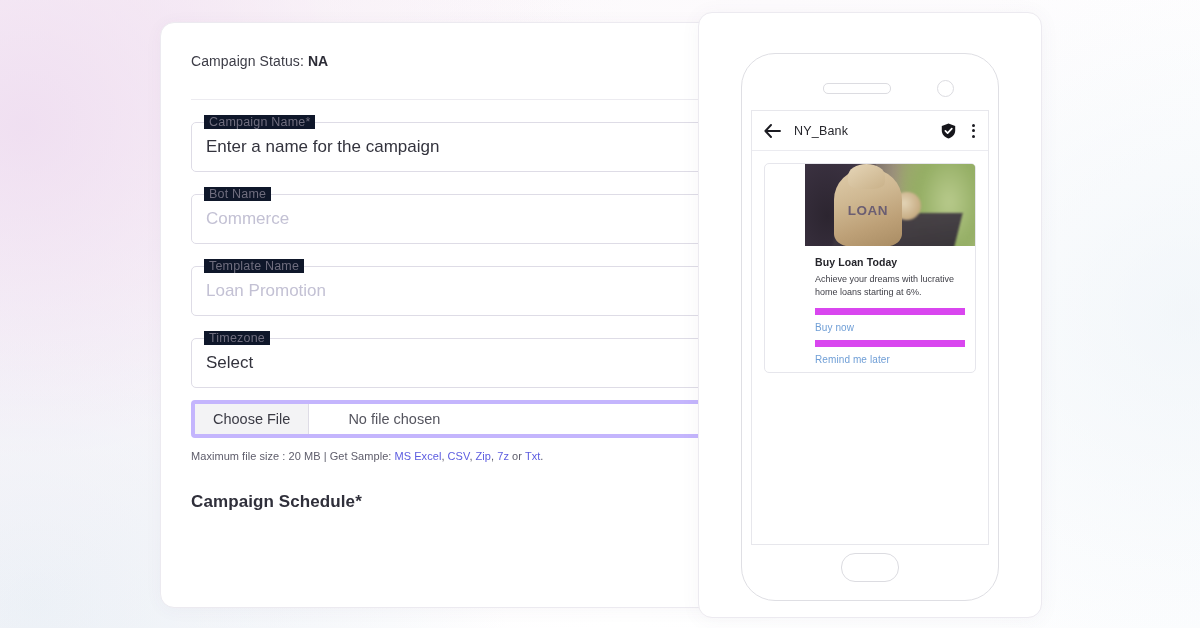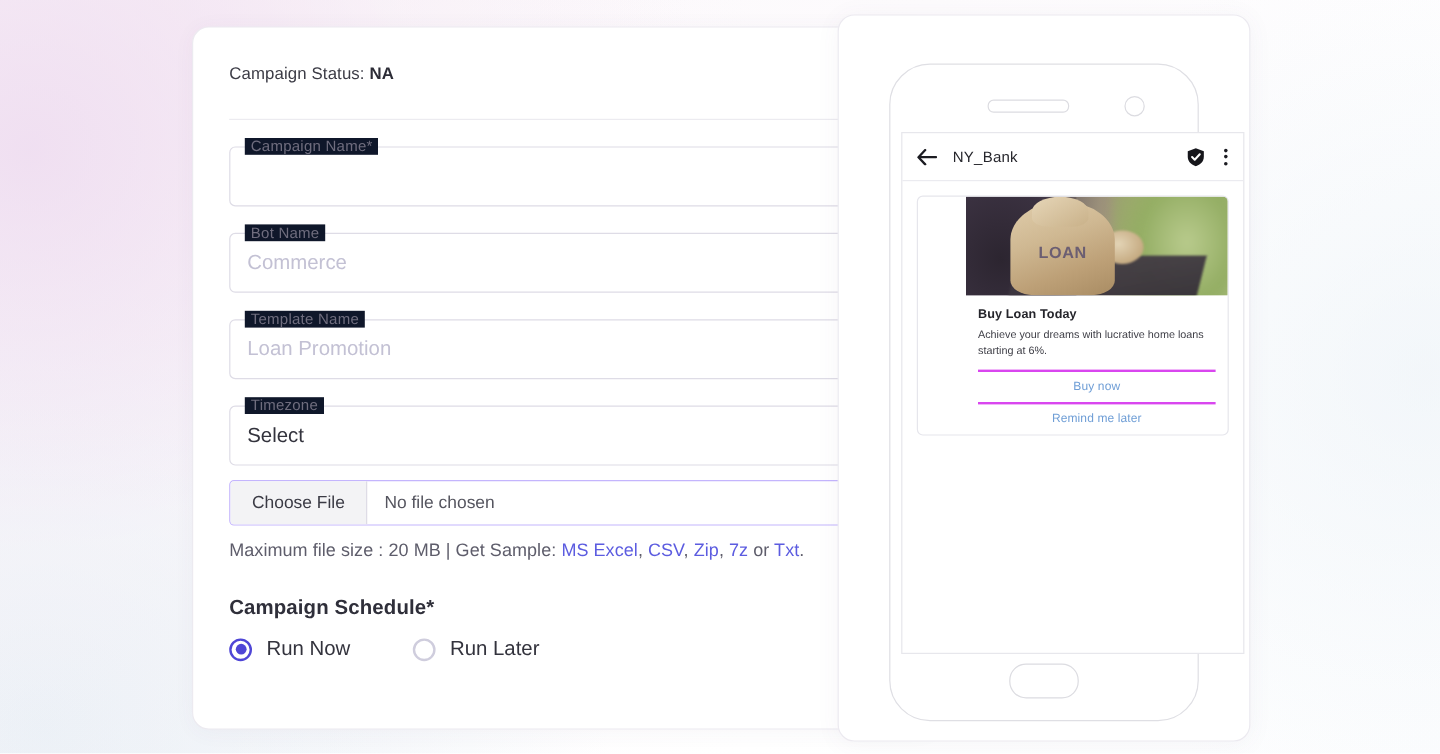--- a/index.html
+++ b/index.html
@@ -103,27 +103,28 @@
     margin-top: 30px;
     letter-spacing: .1px;
     white-space: nowrap;
   }
 
   
   .file-row {
     margin-top: 12px;
     width: 560px;
     height: 38px;
-    border: 1px solid #c4b5fd;
+    border: 4px solid #c4b5fd;
     border-radius: 4px;
     display: flex;
     align-items: stretch;
     box-sizing: border-box;
     overflow: hidden;
     background: #fff;
+    gap: 25px;
   }
   .file-btn {
     display: flex;
     align-items: center;
     padding: 0 18px;
     background: #f3f3f5;
     border-right: 1px solid #dedce6;
     font-size: 14.5px;
     color: #3a3a44;
     white-space: nowrap;
@@ -131,21 +132,21 @@
   .file-name {
     display: flex;
     align-items: center;
     padding: 0 14px;
     font-size: 14.5px;
     color: #55555f;
     white-space: nowrap;
   }
   .file-hint {
     margin-top: 12px;
-    font-size: 15px;
+    font-size: 11px;
     color: #5e5d6b;
     white-space: nowrap;
     letter-spacing: .05px;
   }
   .file-hint a {
     color: #5c5ce0;
     text-decoration: none;
   }
 
   .radio-row {
@@ -233,21 +234,21 @@
     transform: translateX(-50%);
     bottom: 18px;
     width: 56px; height: 27px;
     border: 1.2px solid #dcdce1;
     border-radius: 14px;
   }
   .screen {
     position: absolute;
     left: 9px;
     top: 56px;
-    width: 286px;
+    width: 238px;
     height: 435px;
     border: 1px solid #e7e7ec;
     background: #ffffff;
     box-sizing: border-box;
   }
 
   .app-bar {
     height: 40px;
     border-bottom: 1px solid #ebebf0;
     display: flex;
@@ -346,22 +347,21 @@
     letter-spacing: .1px;
   }
   .card-desc {
     margin-top: 5px;
     font-size: 9px;
     line-height: 1.45;
     color: #3e3e46;
   }
   .card-actions { margin-top: 9px; }
   .card-action {
-    border-top: 2px solid #d946ef;
-    text-align: center;
+    border-top: 7px solid #d946ef;
     padding: 7px 0;
     font-size: 10px;
     color: #6f9ed6;
     letter-spacing: .1px;
   }
 </style>
 </head>
 <body>
 
 <div class="backdrop"></div>
@@ -371,20 +371,21 @@
 
     <div class="status-line">
       <span>Campaign Status:</span>
       <b>NA</b>
     </div>
 
     <div class="divider"></div>
 
     <div class="field">
       <span class="field-legend">Campaign Name*</span>
+      <span class="field-value">Enter a name for the campaign</span>
     </div>
 
     <div class="field">
       <span class="field-legend">Bot Name</span>
       <span class="field-value placeholder">Commerce</span>
     </div>
 
     <div class="field">
       <span class="field-legend">Template Name</span>
       <span class="field-value placeholder">Loan Promotion</span>
@@ -400,30 +401,20 @@
       <div class="file-btn">Choose File</div>
       <div class="file-name">No file chosen</div>
     </div>
 
     <div class="file-hint">
       <span>Maximum file size : 20 MB | Get Sample: </span><a href="#">MS Excel</a><span>, </span><a href="#">CSV</a><span>, </span><a href="#">Zip</a><span>, </span><a href="#">7z</a><span> or </span><a href="#">Txt</a><span>.</span>
     </div>
 
     <div class="section-title">Campaign Schedule*</div>
 
-    <div class="radio-row">
-      <div class="radio-opt selected">
-        <span class="radio-mark"></span>
-        <span class="radio-label">Run Now</span>
-      </div>
-      <div class="radio-opt">
-        <span class="radio-mark"></span>
-        <span class="radio-label">Run Later</span>
-      </div>
-    </div>
 
   </div>
 </div>
 
 <div class="preview-panel">
   <div class="phone">
 
     <div class="speaker"></div>
     <div class="camera"></div>
 

